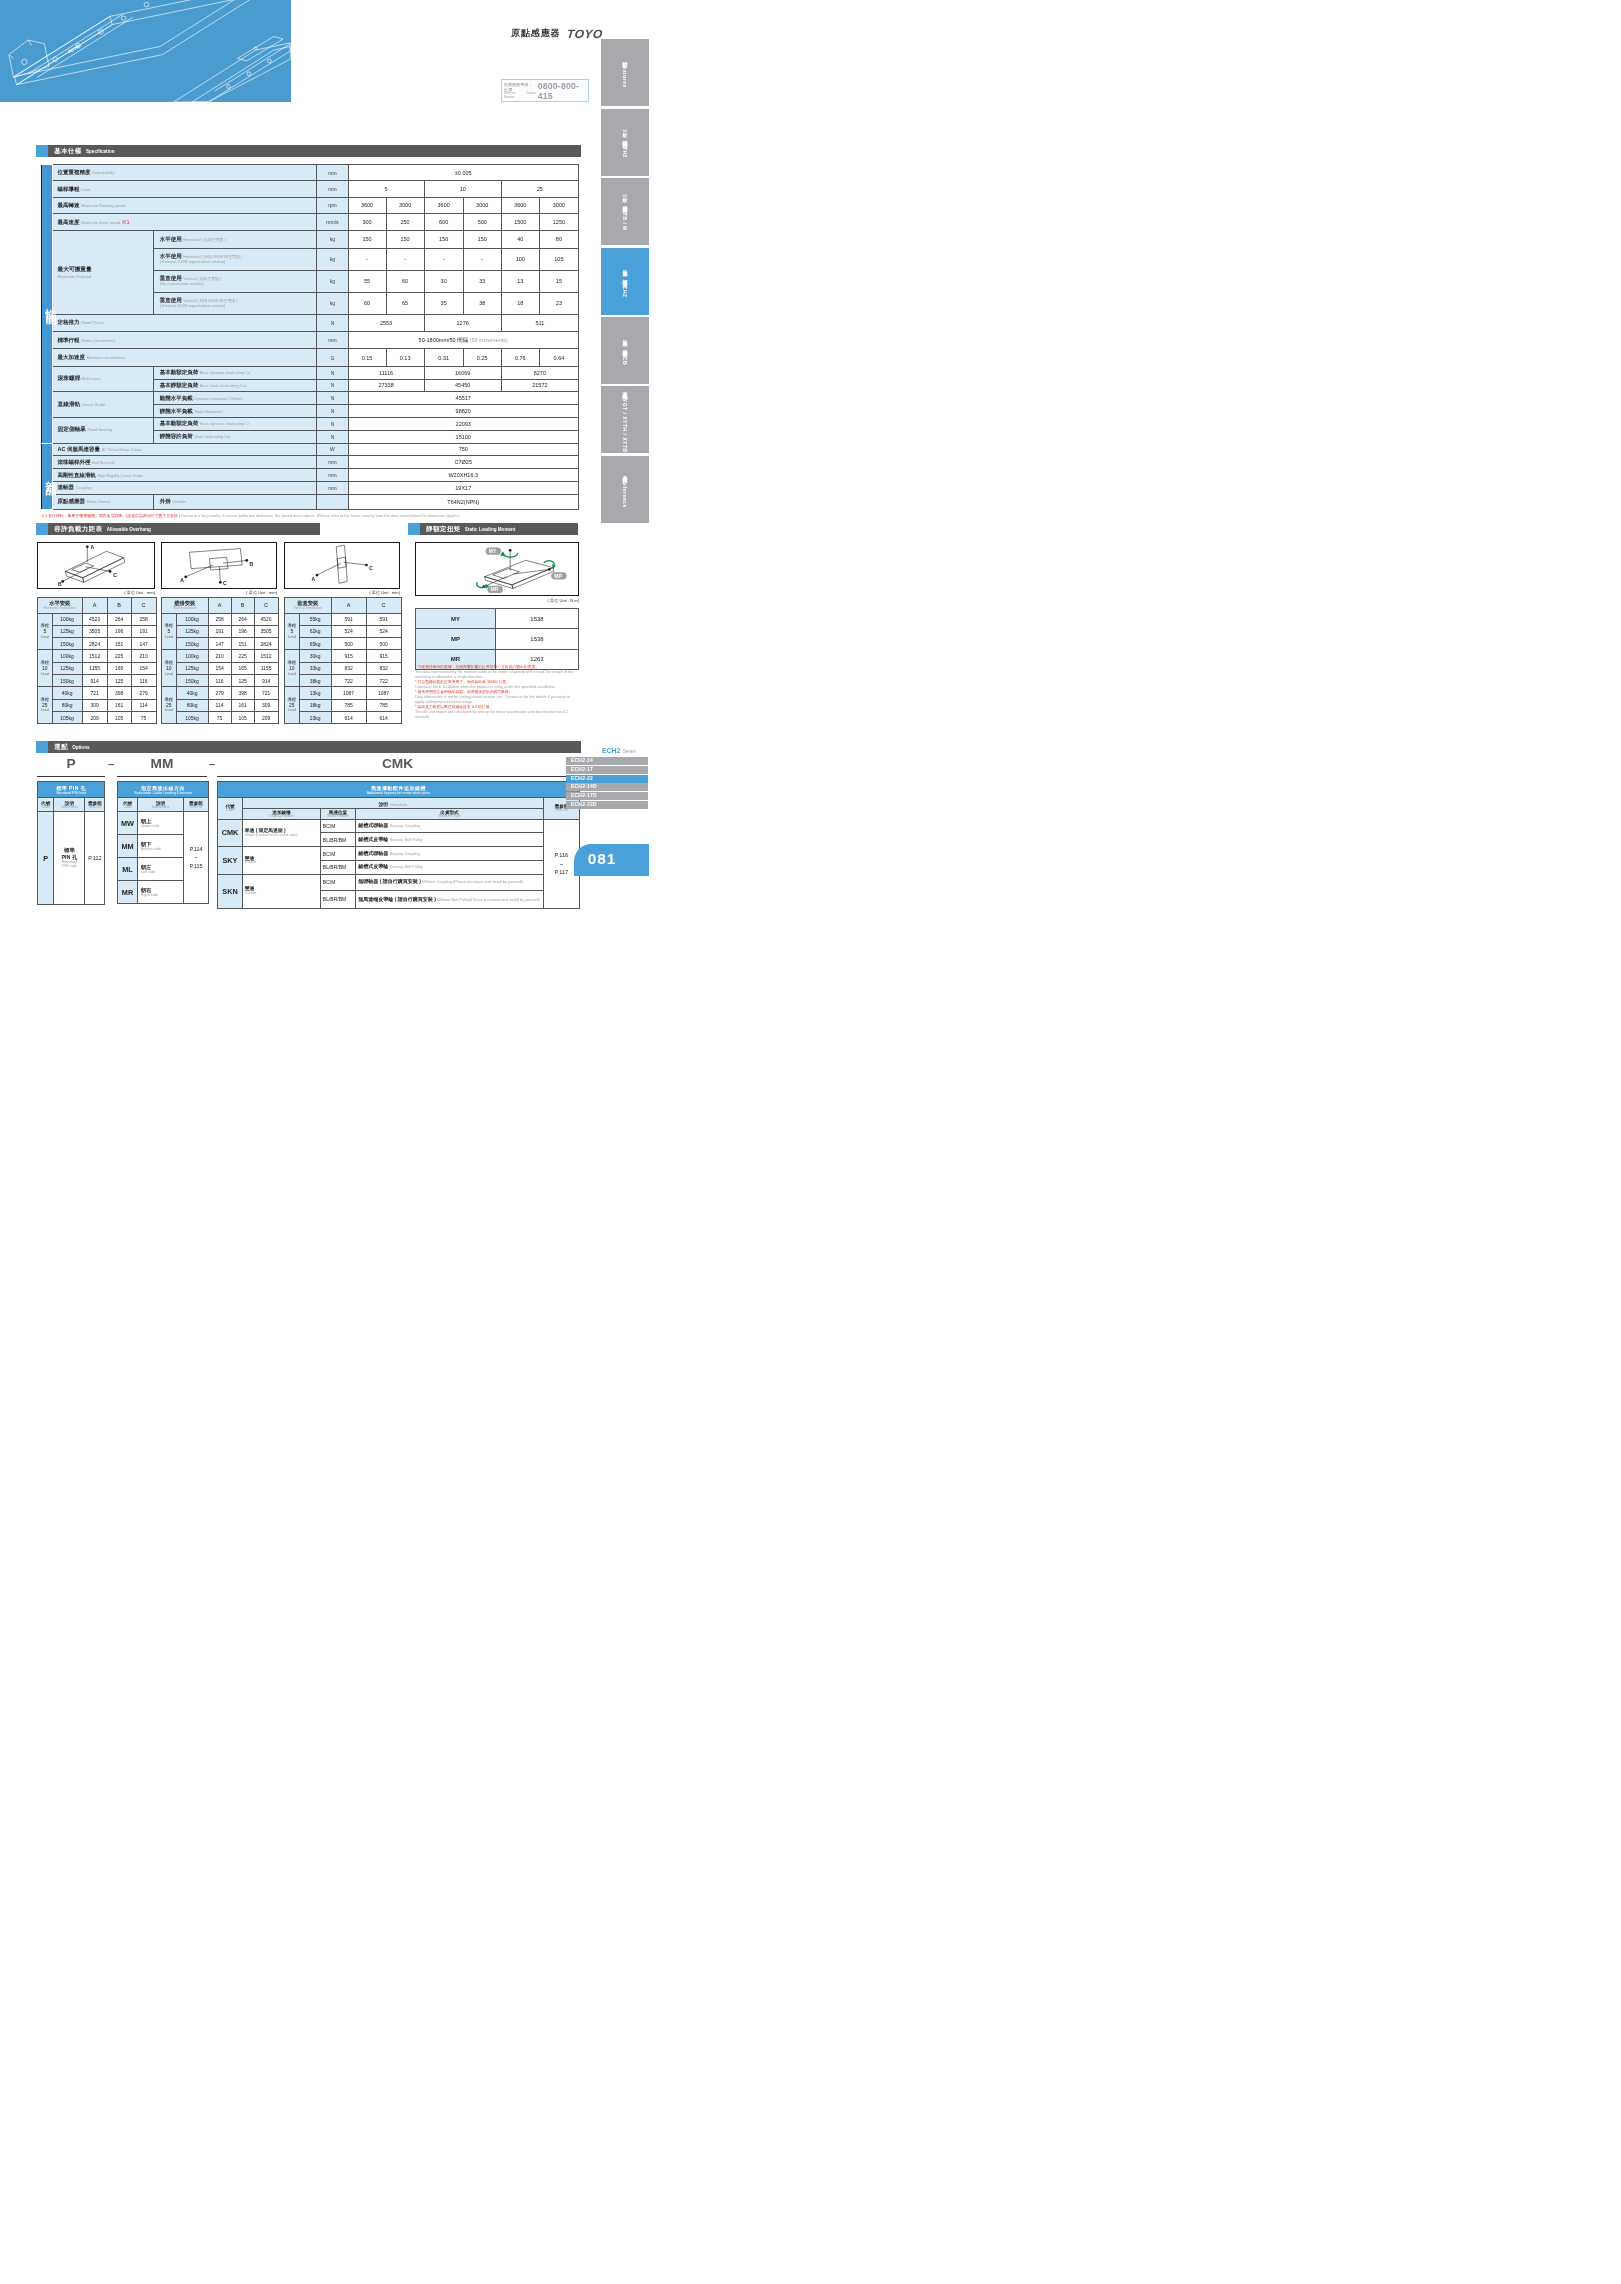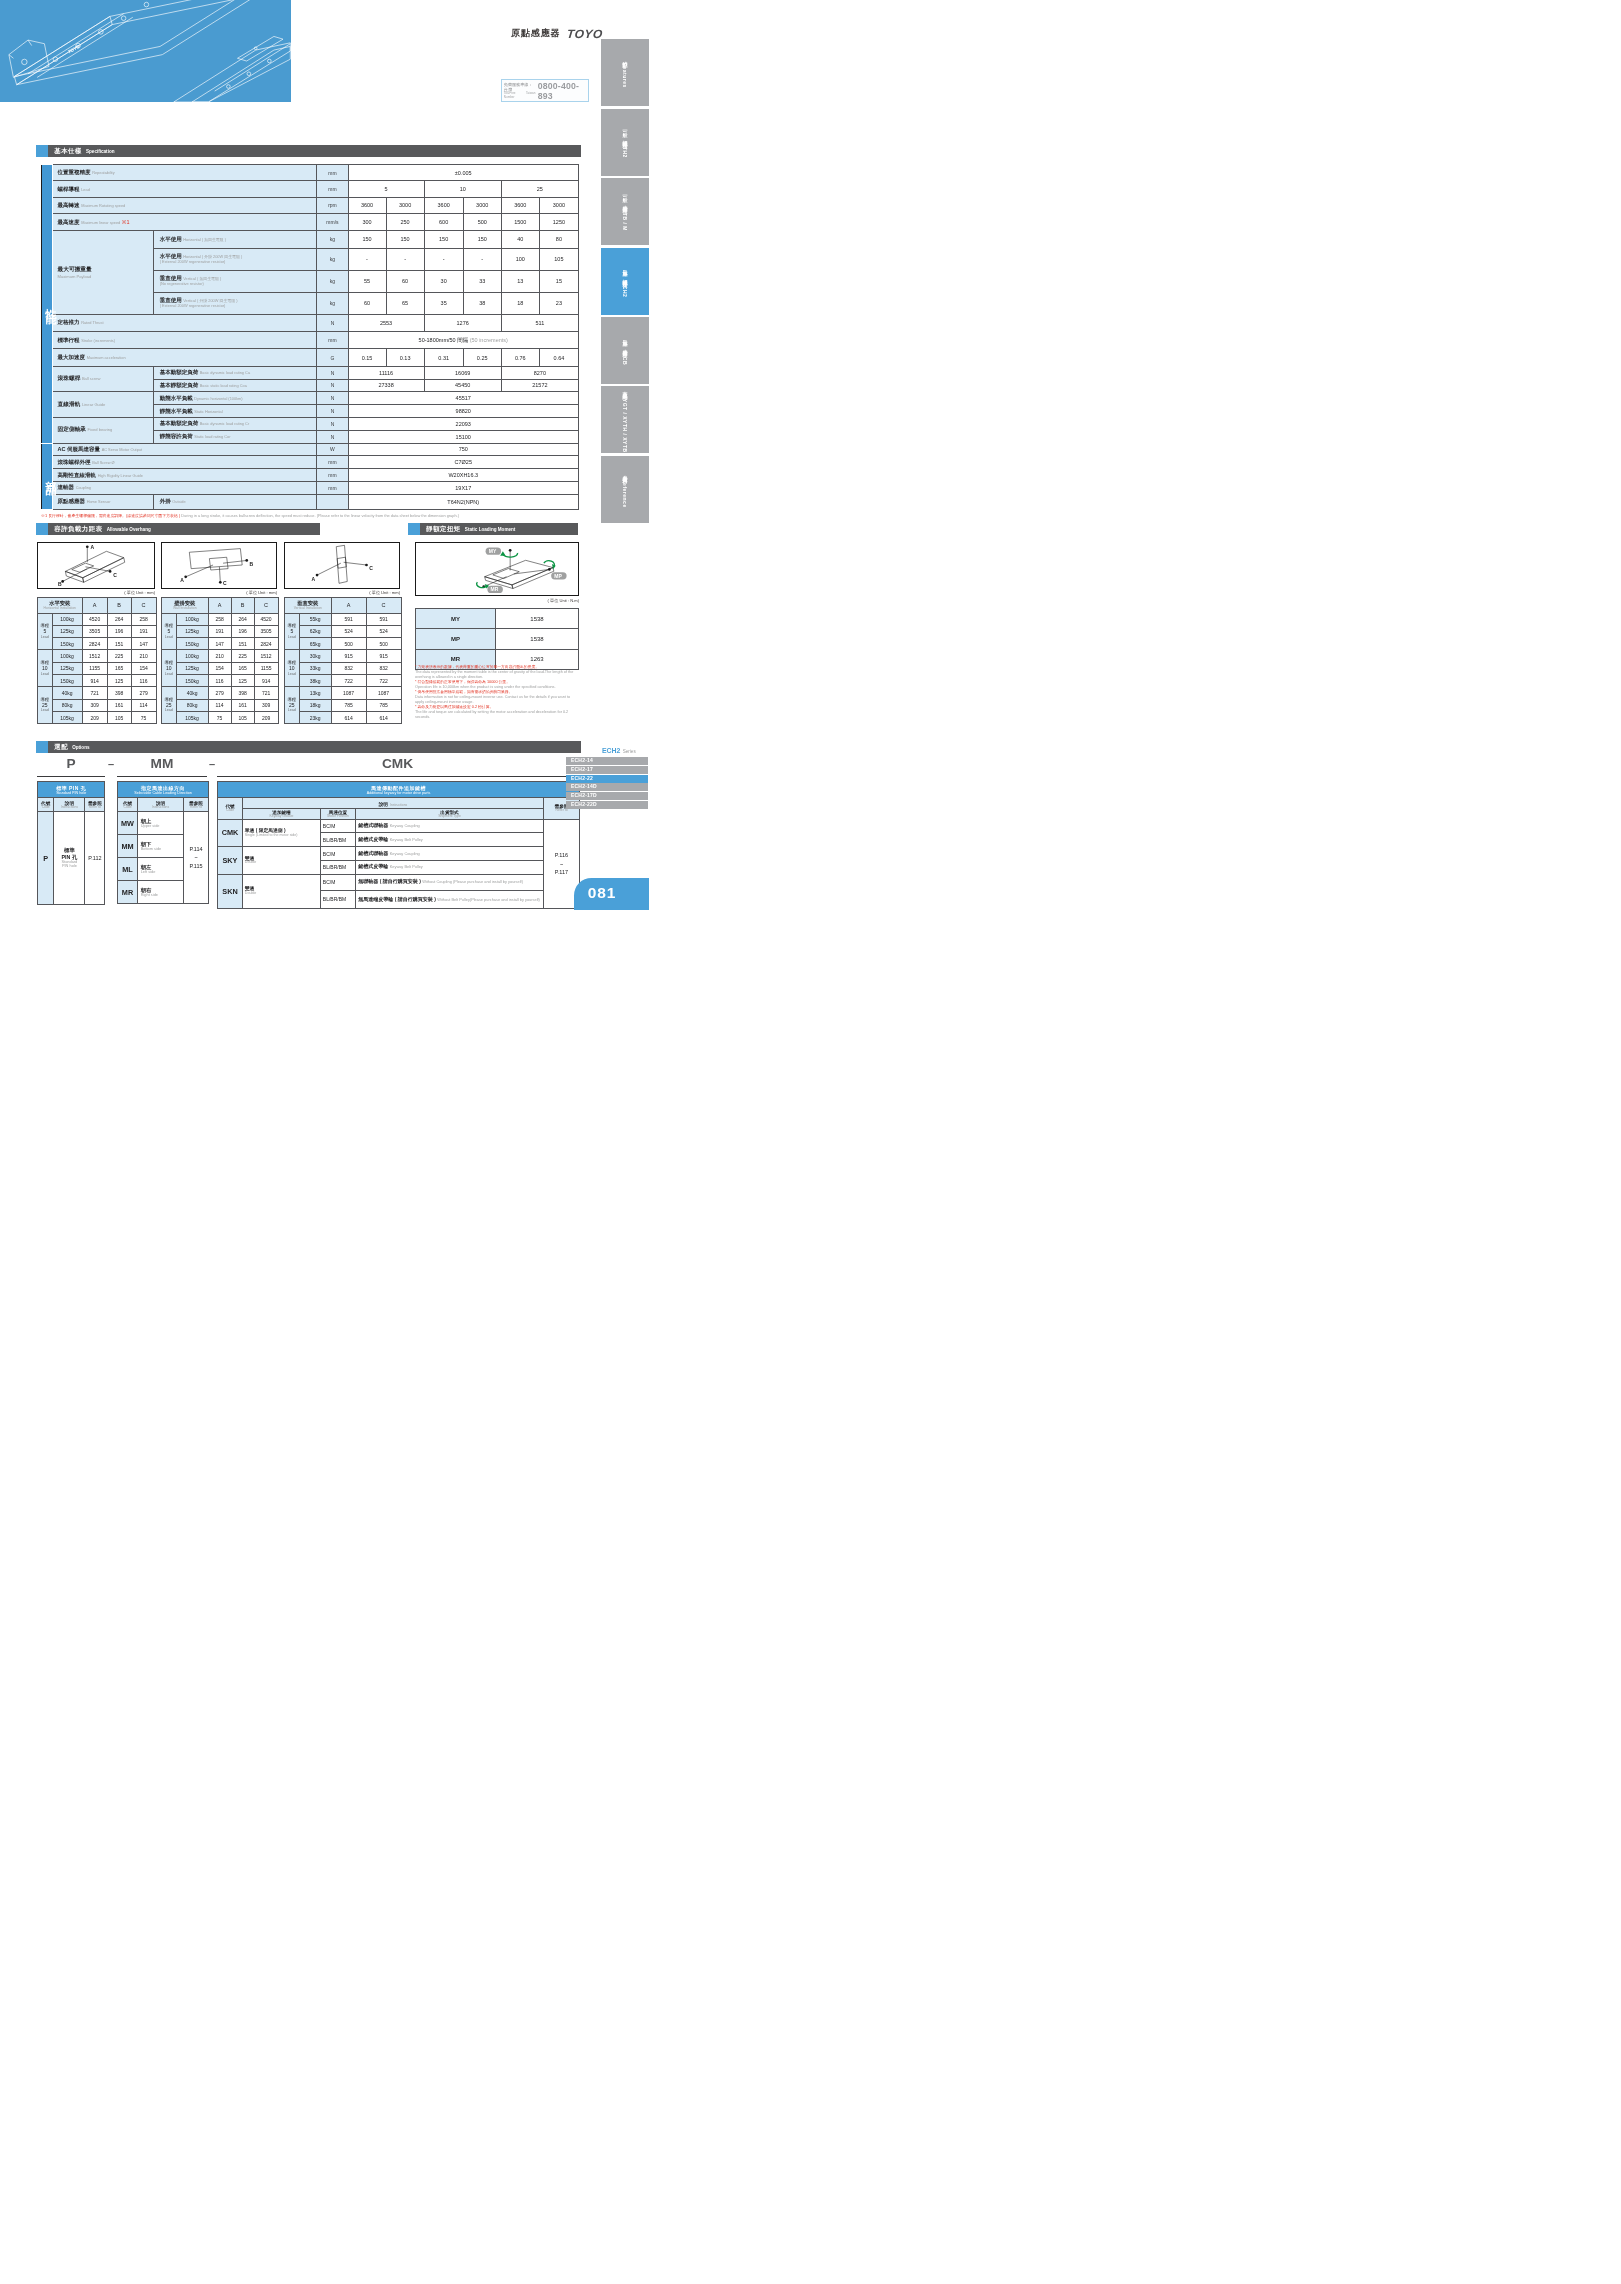--- a/index.html
+++ b/index.html
@@ -102,21 +102,21 @@
   .opt td.grv{text-align:left;padding-left:1.8px;}
   .opt td.grv .g1{display:block;font-size:4.8px;font-weight:bold;line-height:1.2;}
   .opt td.grv .g2{display:block;font-size:3.6px;color:#9fa0a0;line-height:1.05;}
   
   #series-title{left:602px;top:746px;}
   #series-title .sn{color:#4aa0d8;font-weight:bold;font-size:6.9px;}
   #series-title .ss{color:#9fa0a0;font-size:4.6px;margin-left:2.3px;}
   .sitem{position:absolute;left:566px;width:82px;height:7.8px;background:#a7a9ac;color:#fff;font-weight:bold;font-size:5px;line-height:7.8px;padding-left:5px;box-sizing:border-box;letter-spacing:0.2px;}
   .sitem.active{background:#4aa0d8;}
   
-  #pagenum{left:574px;top:878px;width:75px;height:32px;background:#4aa0d8;border-top-left-radius:17.4px;}
+  #pagenum{left:574px;top:844px;width:75px;height:32px;background:#4aa0d8;border-top-left-radius:17.4px;}
   #pagenum span{position:absolute;left:13.7px;top:5.5px;color:#fff;font-size:15.5px;font-weight:bold;letter-spacing:0.9px;}
   .pill{fill:#9fa0a0;}
   .pilltx{fill:#fff;font-size:11px;font-weight:bold;font-family:"Liberation Sans",sans-serif;}
   .dlab{fill:#1a1a1a;font-size:11px;font-weight:bold;font-family:"Liberation Sans",sans-serif;}
 </style>
 </head>
 <body>
 
 <div id="illus" class="abs">
   <svg width="291" height="102" viewBox="0 0 636 224">
@@ -154,21 +154,21 @@
 </div>
 
 <div id="tollfree" class="abs">
   <div id="tf-labels">
     <span id="tf-l1">免費服務專線：台灣</span>
     <span id="tf-l2">
       <span>Toll-Free Number</span>
       <span>Taiwan</span>
     </span>
   </div>
-  <span id="tf-num">0800-400-893</span>
+  <span id="tf-num">0800-800-415</span>
 </div>
 
 <div class="tab" style="top:39px;height:67px;">
     <div class="vt">
       <span class="tl">特點</span>
       <span class="tc">Features</span>
     </div>
   </div>
 <div class="tab" style="top:109px;height:67px;">
     <div class="vt">

